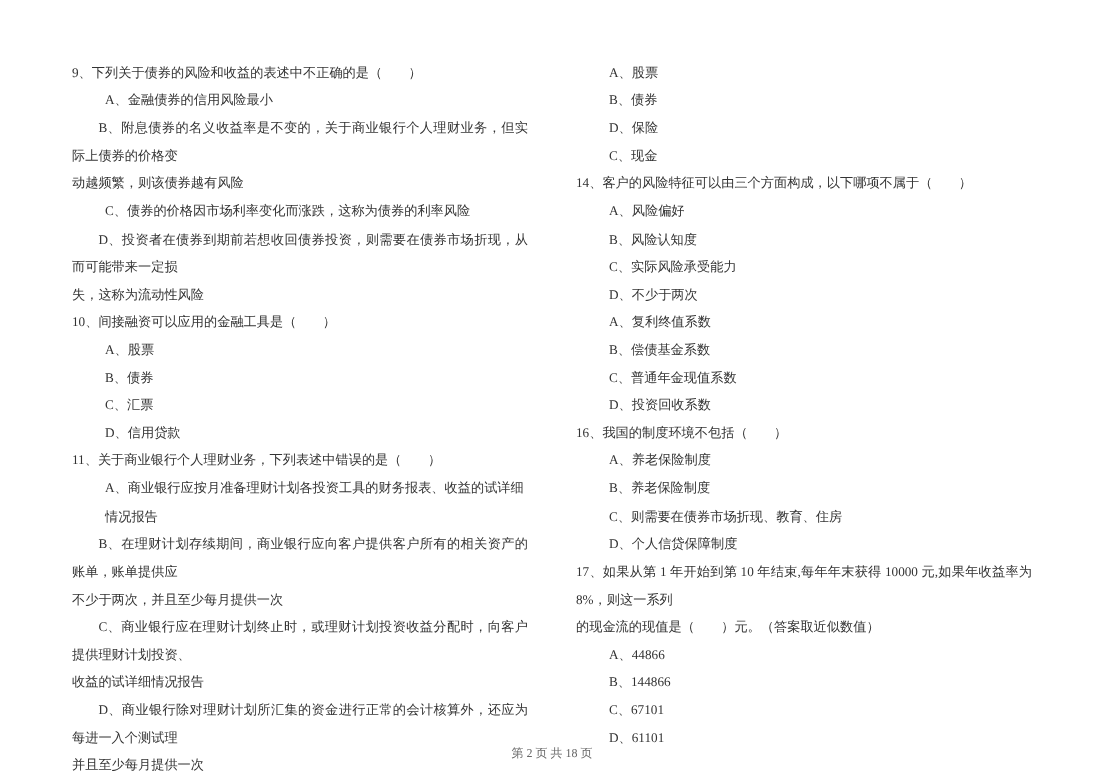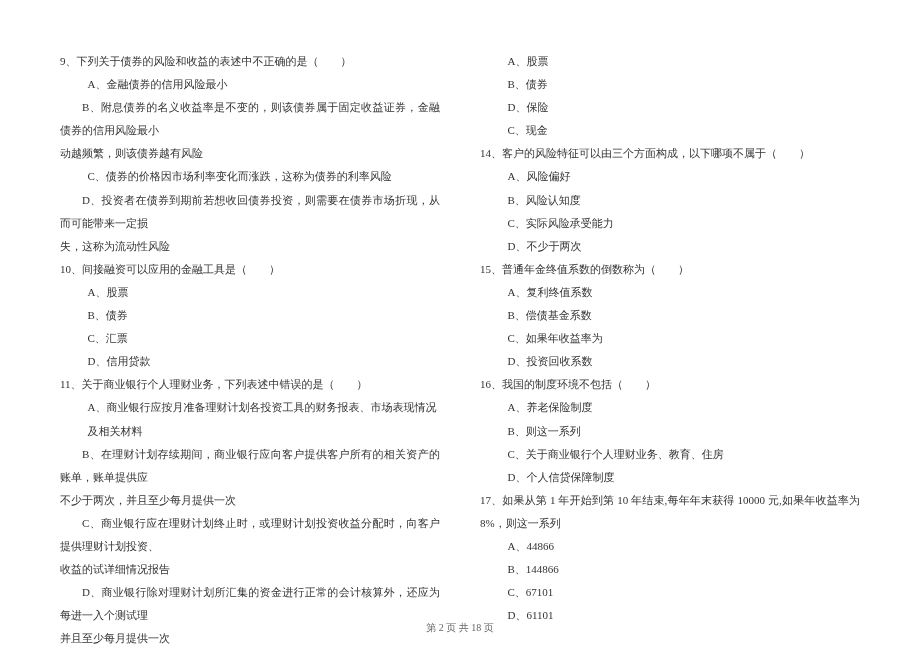--- a/index.html
+++ b/index.html
@@ -52,36 +52,36 @@
     }
   </style>
 </head>
 <body>
 
 <div class="content">
   <div class="column">
     <div class="question">
       <div class="q-text">9、下列关于债券的风险和收益的表述中不正确的是（　　）</div>
       <div class="option">A、金融债券的信用风险最小</div>
-      <div class="q-text indent">B、附息债券的名义收益率是不变的，则该债券属于固定收益证券，金融债券的信用风险最小</div>
+      <div class="q-text indent">B、附息债券的名义收益率是不变的，关于商业银行个人理财业务，但实际上债券的价格变</div>
       <div class="continuation">动越频繁，则该债券越有风险</div>
       <div class="option">C、债券的价格因市场利率变化而涨跌，这称为债券的利率风险</div>
       <div class="q-text indent">D、投资者在债券到期前若想收回债券投资，则需要在债券市场折现，从而可能带来一定损</div>
       <div class="continuation">失，这称为流动性风险</div>
     </div>
     <div class="question">
       <div class="q-text">10、间接融资可以应用的金融工具是（　　）</div>
       <div class="option">A、股票</div>
       <div class="option">B、债券</div>
       <div class="option">C、汇票</div>
       <div class="option">D、信用贷款</div>
     </div>
     <div class="question">
       <div class="q-text">11、关于商业银行个人理财业务，下列表述中错误的是（　　）</div>
-      <div class="option">A、商业银行应按月准备理财计划各投资工具的财务报表、市场表现情况及相关材料</div>
+      <div class="option">A、商业银行应按月准备理财计划各投资工具的财务报表、收益的试详细情况报告</div>
       <div class="q-text indent">B、在理财计划存续期间，商业银行应向客户提供客户所有的相关资产的账单，账单提供应</div>
       <div class="continuation">不少于两次，并且至少每月提供一次</div>
       <div class="q-text indent">C、商业银行应在理财计划终止时，或理财计划投资收益分配时，向客户提供理财计划投资、</div>
       <div class="continuation">收益的试详细情况报告</div>
       <div class="q-text indent">D、商业银行除对理财计划所汇集的资金进行正常的会计核算外，还应为每进一入个测试理</div>
       <div class="continuation">并且至少每月提供一次</div>
     </div>
 
   </div>
 
@@ -93,35 +93,35 @@
       <div class="option">C、现金</div>
     </div>
     <div class="question">
       <div class="q-text">14、客户的风险特征可以由三个方面构成，以下哪项不属于（　　）</div>
       <div class="option">A、风险偏好</div>
       <div class="option">B、风险认知度</div>
       <div class="option">C、实际风险承受能力</div>
       <div class="option">D、不少于两次</div>
     </div>
     <div class="question">
-      <div class="q-text">15、普通年金终值系数的倒数称为（　　）</div>
       <div class="option">A、复利终值系数</div>
       <div class="option">B、偿债基金系数</div>
-      <div class="option">C、如果年收益率为</div>
+      <div class="option">C、普通年金现值系数</div>
       <div class="option">D、投资回收系数</div>
     </div>
     <div class="question">
       <div class="q-text">16、我国的制度环境不包括（　　）</div>
       <div class="option">A、养老保险制度</div>
-      <div class="option">B、则这一系列</div>
-      <div class="option">C、关于商业银行个人理财业务、教育、住房</div>
+      <div class="option">B、养老保险制度</div>
+      <div class="option">C、则需要在债券市场折现、教育、住房</div>
       <div class="option">D、个人信贷保障制度</div>
     </div>
     <div class="question">
       <div class="q-text">17、如果从第 1 年开始到第 10 年结束,每年年末获得 10000 元,如果年收益率为 8%，则这一系列</div>
+      <div class="continuation">的现金流的现值是（　　）元。（答案取近似数值）</div>
       <div class="option">A、44866</div>
       <div class="option">B、144866</div>
       <div class="option">C、67101</div>
       <div class="option">D、61101</div>
     </div>
 
   </div>
 </div>
 
 <div class="footer">

